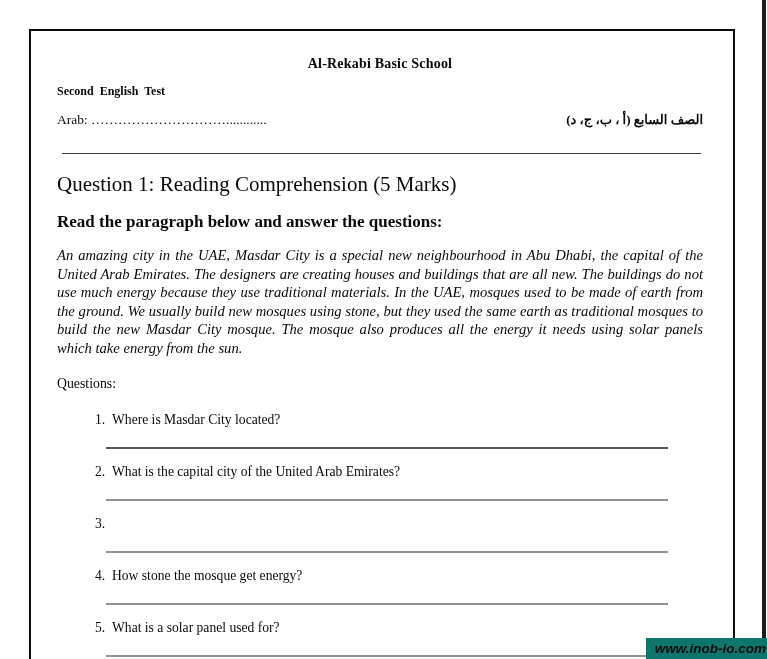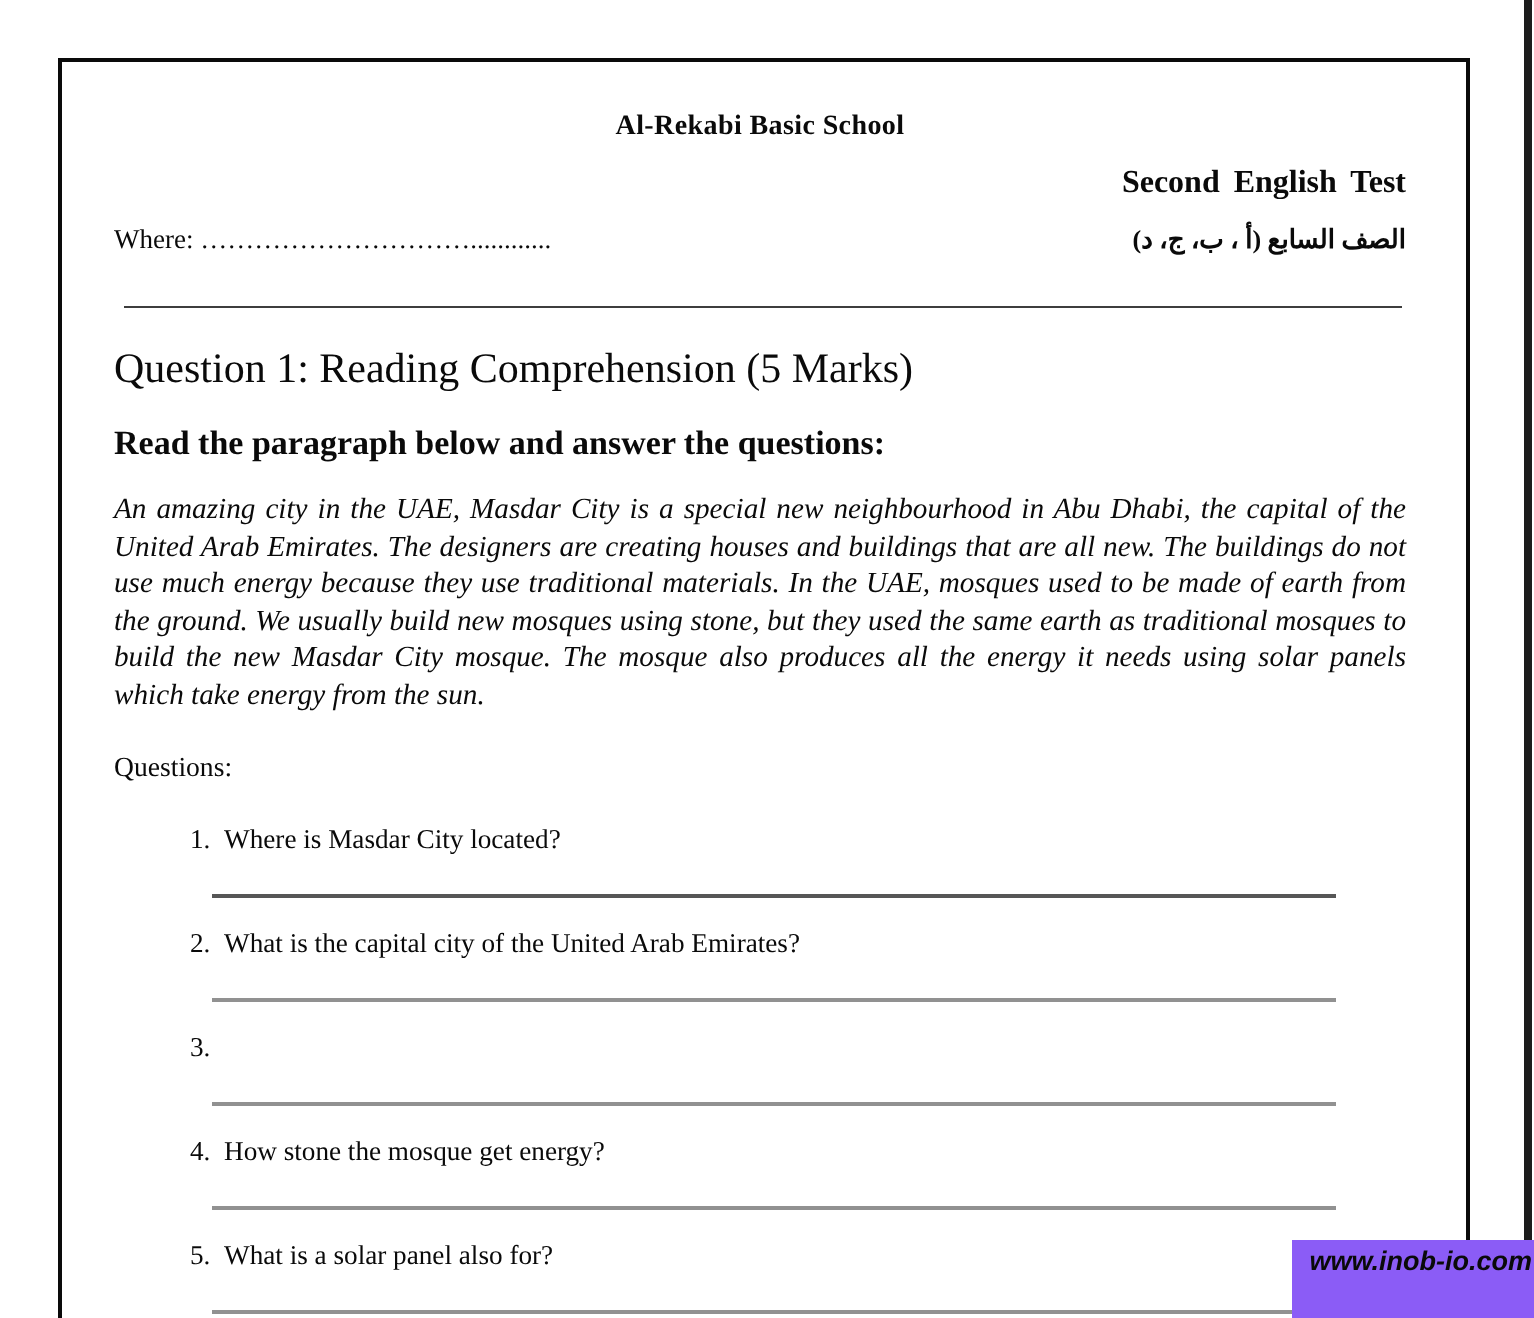--- a/index.html
+++ b/index.html
@@ -23,22 +23,22 @@
     background: #ffffff;
   }
   .content { padding: 24px 30px 0 26px; }
 
   .school-name {
     text-align: center; font-weight: bold;
     font-size: 14px; line-height: 17px;
     letter-spacing: 0.2px;
   }
   .test-title {
-    text-align: right; font-weight: bold;
-    font-size: 16px; line-height: 17px;
+    text-align: left; font-weight: bold;
+    font-size: 12px; line-height: 17px;
     margin-top: 11px; word-spacing: 3px;
   }
   .name-row {
     display: flex; justify-content: space-between; align-items: baseline;
     margin-top: 11px; font-size: 13.5px; line-height: 17px;
   }
   .class-arabic {
     direction: rtl; font-weight: bold; font-size: 13px;
   }
   .header-sep {
@@ -68,40 +68,40 @@
   .q-row { display: flex; line-height: 17px; margin-bottom: 19px; }
   .q-num { width: 17px; flex: none; }
   .answer-line {
     height: 2px; width: 562px;
     margin-left: 11px; margin-bottom: 14px;
     background: #919191;
   }
   .q-item:first-child .answer-line { background: #565656; }
   .watermark {
     position: absolute; right: 0; bottom: 0;
-    background: #8b5cf6;
+    background: #0f766e;
     font-family: "Liberation Sans", sans-serif;
     font-weight: bold; font-style: italic;
     font-size: 13.5px; line-height: 16px;
-    padding: 3px 1px 20px 9px;
+    padding: 3px 1px 2px 9px;
   }
 </style>
 </head>
 <body>
 
 <div class="edge-strip"></div>
 
 <div class="page-box">
   <div class="content">
 
     <div class="school-name">Al-Rekabi Basic School</div>
     <div class="test-title">Second English Test</div>
 
     <div class="name-row">
-      <span>Where: …………………………............</span>
+      <span>Arab: …………………………............</span>
       <span class="class-arabic" dir="rtl">الصف السابع (أ ، ب، ج، د)</span>
     </div>
 
     <div class="header-sep"></div>
 
     <div class="q1-heading">Question 1: Reading Comprehension (5 Marks)</div>
 
     <div class="instruction">Read the paragraph below and answer the questions:</div>
 
     <div class="passage">An amazing city in the UAE, Masdar City is a special new neighbourhood in Abu Dhabi, the capital of the United Arab Emirates. The designers are creating houses and buildings that are all new. The buildings do not use much energy because they use traditional materials. In the UAE, mosques used to be made of earth from the ground. We usually build new mosques using stone, but they used the same earth as traditional mosques to build the new Masdar City mosque. The mosque also produces all the energy it needs using solar panels which take energy from the sun.</div>
@@ -137,21 +137,21 @@
         <div class="q-row">
           <span class="q-num">4.</span>
           <span>How stone the mosque get energy?</span>
         </div>
         <div class="answer-line"></div>
       </div>
 
       <div class="q-item">
         <div class="q-row">
           <span class="q-num">5.</span>
-          <span>What is a solar panel also for?</span>
+          <span>What is a solar panel used for?</span>
         </div>
         <div class="answer-line"></div>
       </div>
 
     </div>
   </div>
 </div>
 
 <div class="watermark">www.inob-io.com</div>
 

